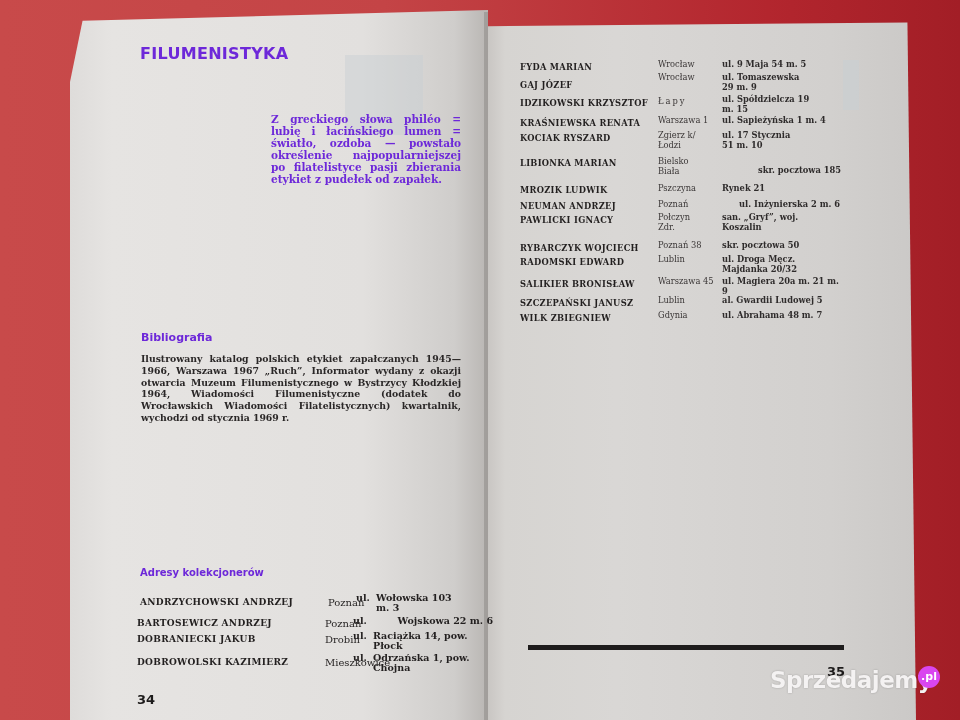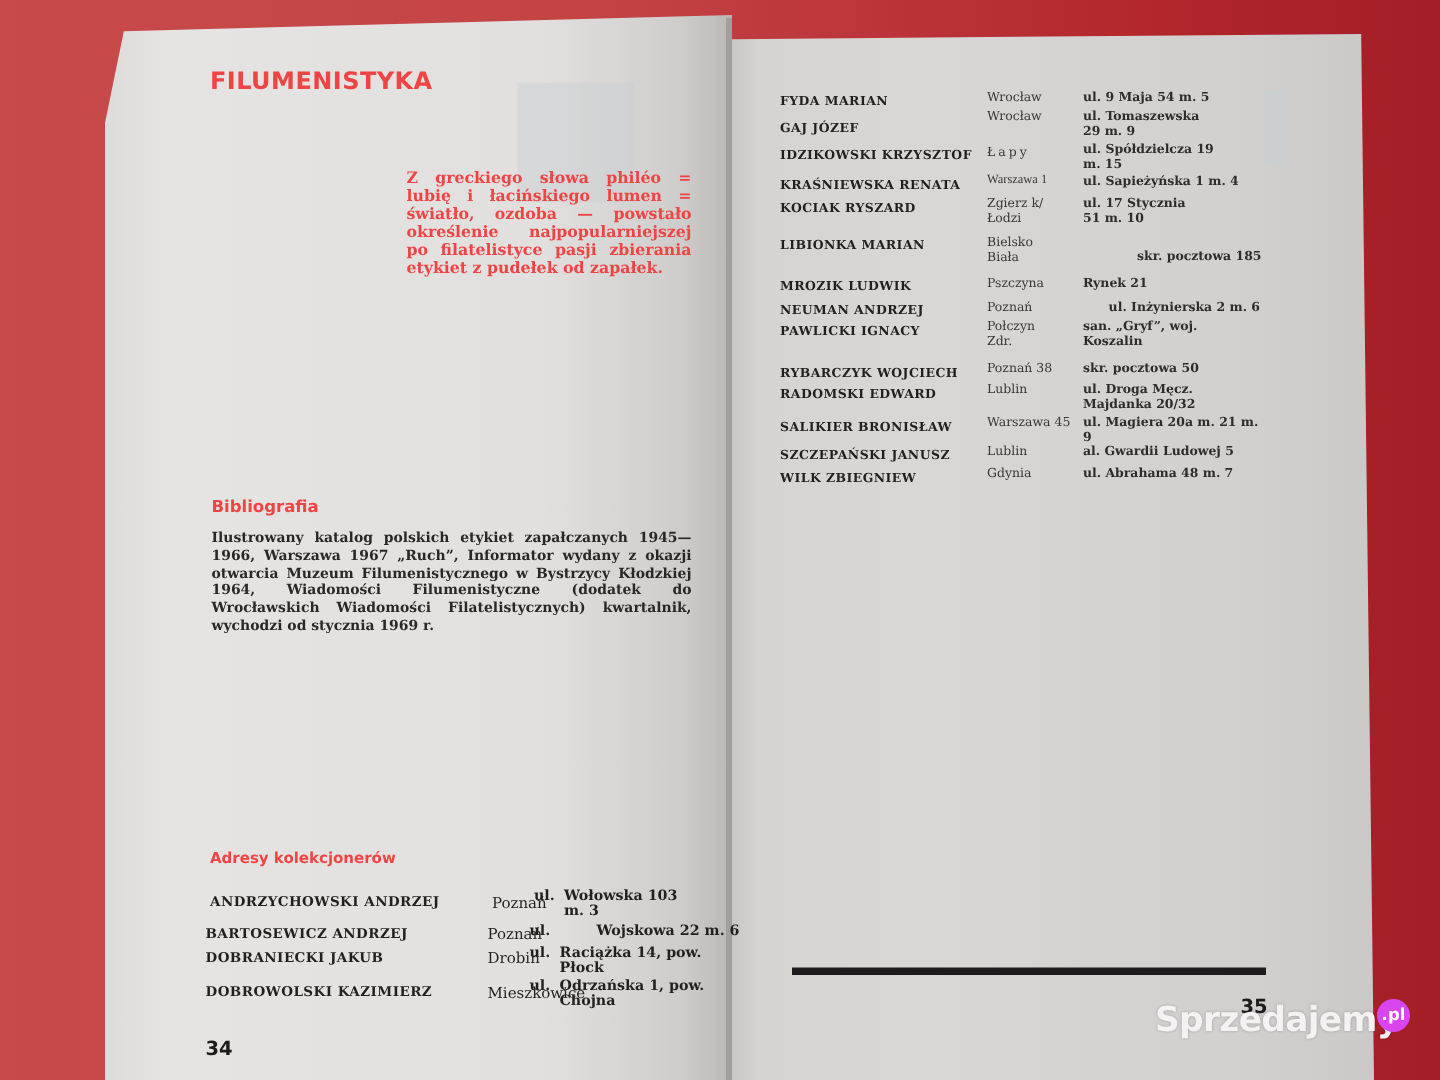--- a/index.html
+++ b/index.html
@@ -17,21 +17,21 @@
   .page-right {
     left:488px; top:12px; width:428px; height:708px;
     background: linear-gradient(90deg, #c9c6c3 0%, #d6d4d1 4%, #d9d7d5 30%, #d2d0ce 80%, #cbc9c7 100%);
     clip-path: polygon(0% 2%, 98% 1.5%, 100% 100%, 0% 100%);
   }
   .gutter { position:absolute; left:484px; top:12px; width:4px; height:708px; background:#8e8a86; opacity:.55; }
   .ghost-square { position:absolute; left:345px; top:55px; width:78px; height:80px; background:#c8cfd3; opacity:.45; }
   .ghost-square-r { position:absolute; left:843px; top:60px; width:16px; height:50px; background:#c8cfd3; opacity:.5; }
 
   .sans { font-family:"DejaVu Sans", sans-serif; }
-  .txt { position:absolute; color:#ef4444; }
+  .txt { position:absolute; color:#6d28d9; }
 
   .title { left:140px; top:44px; font-size:16px; font-weight:bold; letter-spacing:.3px; }
   .intro { left:271px; top:113px; width:190px; font-size:10.5px; line-height:12px; font-weight:bold; text-align:justify; }
   .bib-title { left:141px; top:331px; font-size:11px; font-weight:bold; }
   .bib-text { left:141px; top:353px; width:320px; font-size:9.3px; line-height:11.8px; font-weight:bold; text-align:justify; color:#2a2727; }
   .addr-title { left:140px; top:567px; font-size:10px; font-weight:bold; }
 
   .row { position:absolute; font-size:9px; color:#221f1f; }
   .row .nm { position:absolute; left:0; font-weight:bold; letter-spacing:.3px; white-space:nowrap; }
   .row .ct { position:absolute; white-space:nowrap; }
@@ -113,21 +113,21 @@
   <span class="ct" style="top:-8px;">Wrocław</span>
   <span class="st" style="top:-8px;width:90px;">ul. Tomaszewska 29 m. 9</span>
 </div>
 <div class="row R" style="left:520px;top:98px;">
   <span class="nm">IDZIKOWSKI KRZYSZTOF</span>
   <span class="ct" style="top:-2px;letter-spacing:2px;">Łapy</span>
   <span class="st" style="top:-4px;width:88px;">ul. Spółdzielcza 19 m. 15</span>
 </div>
 <div class="row R" style="left:520px;top:118px;">
   <span class="nm">KRAŚNIEWSKA RENATA</span>
-  <span class="ct" style="top:-3px;font-family:Liberation Serif, serif;">Warszawa 1</span>
+  <span class="ct" style="top:-3px;">Warszawa 1</span>
   <span class="st" style="top:-3px;">ul. Sapieżyńska 1 m. 4</span>
 </div>
 <div class="row R" style="left:520px;top:133px;">
   <span class="nm">KOCIAK RYSZARD</span>
   <span class="ct" style="top:-3px;width:50px;white-space:normal;">Zgierz k/Łodzi</span>
   <span class="st" style="top:-3px;width:82px;">ul. 17 Stycznia 51 m. 10</span>
 </div>
 <div class="row R" style="left:520px;top:158px;">
   <span class="nm">LIBIONKA MARIAN</span>
   <span class="ct" style="top:-2px;width:40px;white-space:normal;">Bielsko Biała</span>

